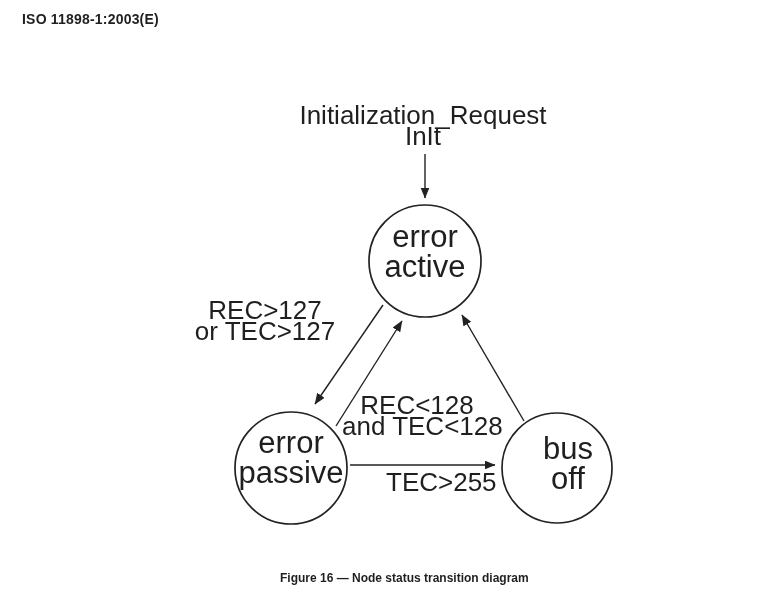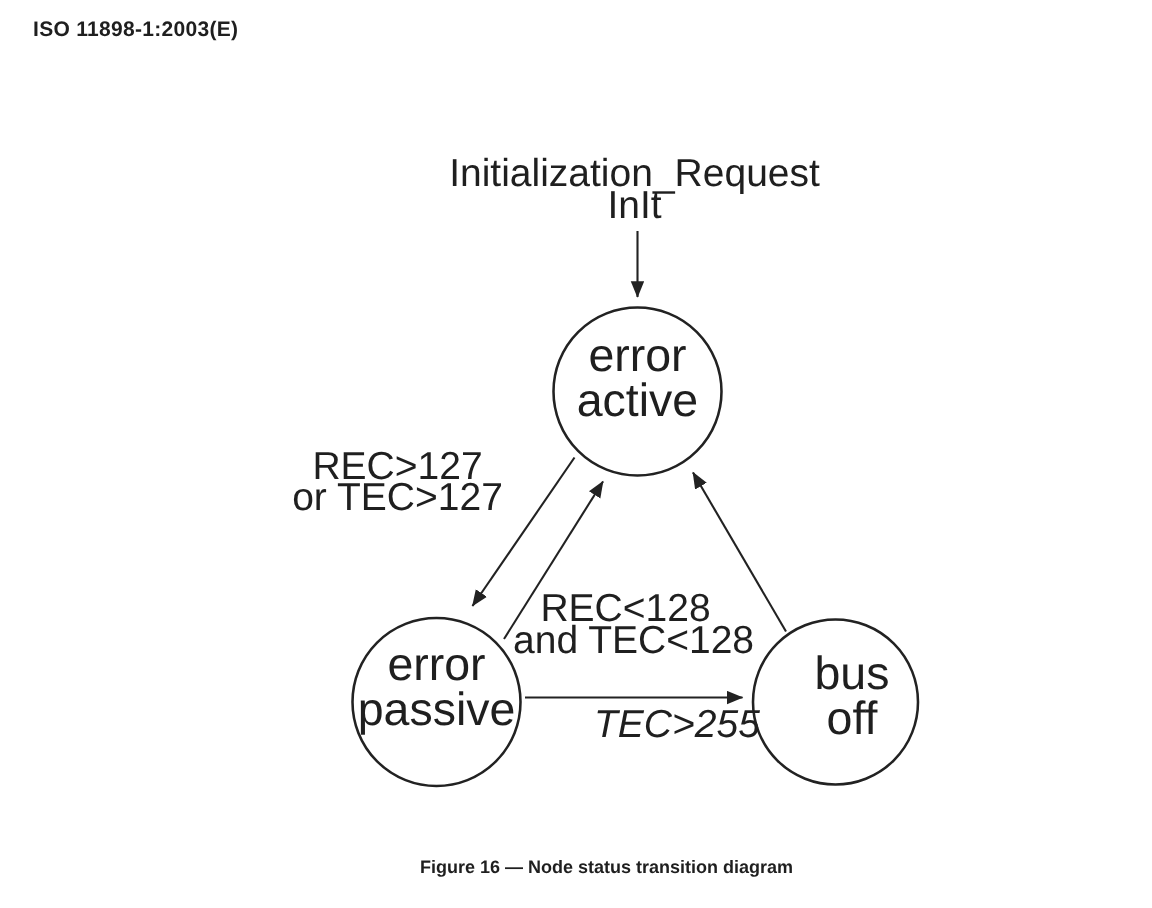--- a/index.html
+++ b/index.html
@@ -110,19 +110,19 @@
     <div>REC&gt;127</div>
     <div>or TEC&gt;127</div>
   </div>
 
 
   <div class="t-label" style="left:342px; top:383px; width:150px;margin-top:12px;">
     <div>REC&lt;128</div>
     <div>and TEC&lt;128</div>
   </div>
 
-  <div class="t-label" style="left:396px; top:472px; width:100px;font-style:italic;">
+  <div class="t-label" style="left:386px; top:472px; width:100px;">
     <div>TEC&gt;255</div>
   </div>
 
   <div class="fig-caption">Figure 16 — Node status transition diagram</div>
 
 </div>
 
 </body></html>

